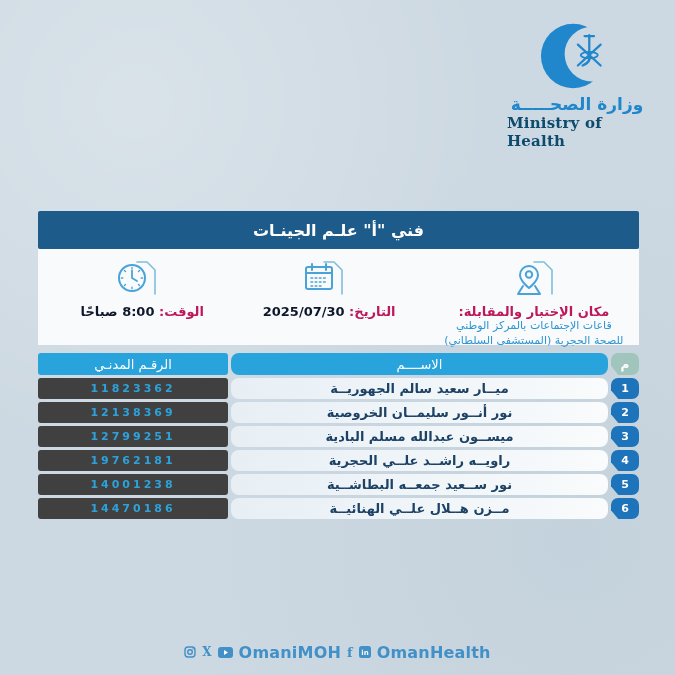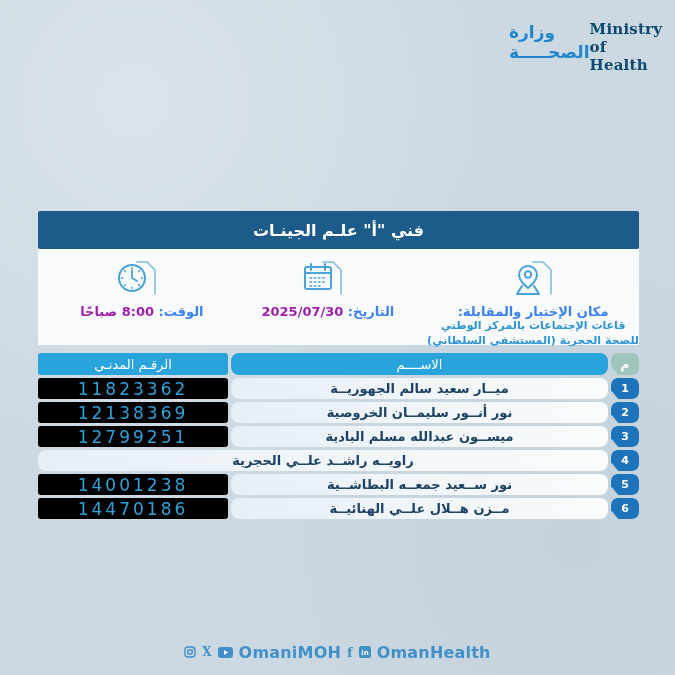--- a/index.html
+++ b/index.html
@@ -9,21 +9,21 @@
     width:675px; height:675px;
     background-color:#cdd9e2;
     background-image:
       radial-gradient(circle at 20% 15%, rgba(255,255,255,.25), rgba(255,255,255,0) 45%),
       radial-gradient(circle at 85% 80%, rgba(170,190,205,.25), rgba(170,190,205,0) 50%);
     font-family:"DejaVu Sans", "Liberation Sans", sans-serif;
     overflow:hidden;
   }
 
   
-  .logo { position:absolute; top:20px; right:28px; width:140px; display:flex; flex-direction:row; }
+  .logo { position:absolute; top:20px; right:28px; width:140px; display:flex; flex-direction:column; align-items:center; }
   .logo-crescent { margin-right:2px; }
   .logo-ar { font-size:17px; font-weight:700; color:#2187cc; margin-top:2px; }
   .logo-en { font-size:15px; font-weight:700; color:#0c4a6e; letter-spacing:.2px; font-family:"DejaVu Serif","Liberation Serif",serif; }
 
   
   .title-bar {
     position:absolute; left:38px; top:211px; width:601px; height:38px;
     background:#1d5b8b; border-radius:2px;
     display:flex; align-items:center; justify-content:center;
     color:#ffffff; font-size:16px; font-weight:700; direction:rtl;
@@ -34,38 +34,38 @@
     position:absolute; left:38px; top:249px; width:601px; height:96px;
     background:#f8fafb; direction:rtl;
     display:flex; flex-direction:row; align-items:flex-start;
   }
   .info-item { display:flex; flex-direction:column; align-items:center; padding-top:9px; }
   .info-item.location { width:36%;margin-left:17px; }
   .info-item.date     { width:30%; }
   .info-item.time     { width:34%; }
   .info-icon-wrap { height:46px; display:flex; align-items:flex-start; justify-content:center; }
   .info-line { direction:rtl; font-size:13px; font-weight:700; white-space:nowrap; }
-  .lbl-navy { color:#3b82f6; }
-  .val-blue { color:#a21caf;margin-left:10px; }
-  .loc-sub { font-size:11px; font-weight:700; color:#2e94d2; line-height:1.35; white-space:nowrap; }
+  .lbl-navy { color:#be185d; }
+  .val-blue { color:#0f172a;margin-left:10px; }
+  .loc-sub { font-size:11px; font-weight:400; color:#2e94d2; line-height:1.35; white-space:nowrap; }
 
   
   .table { position:absolute; left:38px; top:353px; width:601px; direction:rtl; display:flex; flex-direction:column; row-gap:3px; }
   .t-row { display:flex; flex-direction:row; column-gap:3px; height:21px; }
   .t-row.head { height:22px; }
   .cell-idx { width:28px; flex:0 0 28px; display:flex; align-items:center; justify-content:center;
               color:#fff; font-size:11px; font-weight:700;
               border-radius:7px; clip-path:polygon(0 0,100% 0,100% 100%,26% 100%,0 58%); }
   .idx-head { background:#9fc5bd; font-size:12px; }
   .idx-num  { background:#1d74ba; }
   .cell-name { flex:1 1 auto; display:flex; align-items:center; justify-content:center; border-radius:8px;
                background:linear-gradient(90deg,#e7eff5 0%,#f9fbfc 100%);
                color:#1d4265; font-size:13px; font-weight:700; white-space:nowrap; overflow:hidden; }
   .cell-id { width:190px; flex:0 0 190px; display:flex; align-items:center; justify-content:center; border-radius:3px;
-             background:#000000; color:#2da2da; font-size:17px; font-weight:400; letter-spacing:3px; direction:ltr; }
+             background:#404040; color:#2da2da; font-size:11px; font-weight:700; letter-spacing:3px; direction:ltr; }
   .head-bar { background:#29a3dc !important; color:#ffffff !important; font-size:13px; font-weight:400; letter-spacing:0; }
 
   
   .footer {
     position:absolute; left:0; right:0; top:641px; height:22px;
     display:flex; align-items:center; justify-content:center; column-gap:6px;
     color:#4290c8;
   }
   .footer .handle { font-size:16px; font-weight:700; letter-spacing:.2px; }
   .f-icon { display:inline-flex; align-items:center; justify-content:center; }
@@ -175,20 +175,21 @@
 
   <div class="t-row">
     <div class="cell-idx idx-num">3</div>
     <div class="cell-name">ميســون عبدالله مسلم البادية</div>
     <div class="cell-id">12799251</div>
   </div>
 
   <div class="t-row">
     <div class="cell-idx idx-num">4</div>
     <div class="cell-name">راويــه راشــد علــي الحجرية</div>
+    <div class="cell-id">19762181</div>
   </div>
 
   <div class="t-row">
     <div class="cell-idx idx-num">5</div>
     <div class="cell-name">نور ســعيد جمعــه البطاشــية</div>
     <div class="cell-id">14001238</div>
   </div>
 
   <div class="t-row">
     <div class="cell-idx idx-num">6</div>

